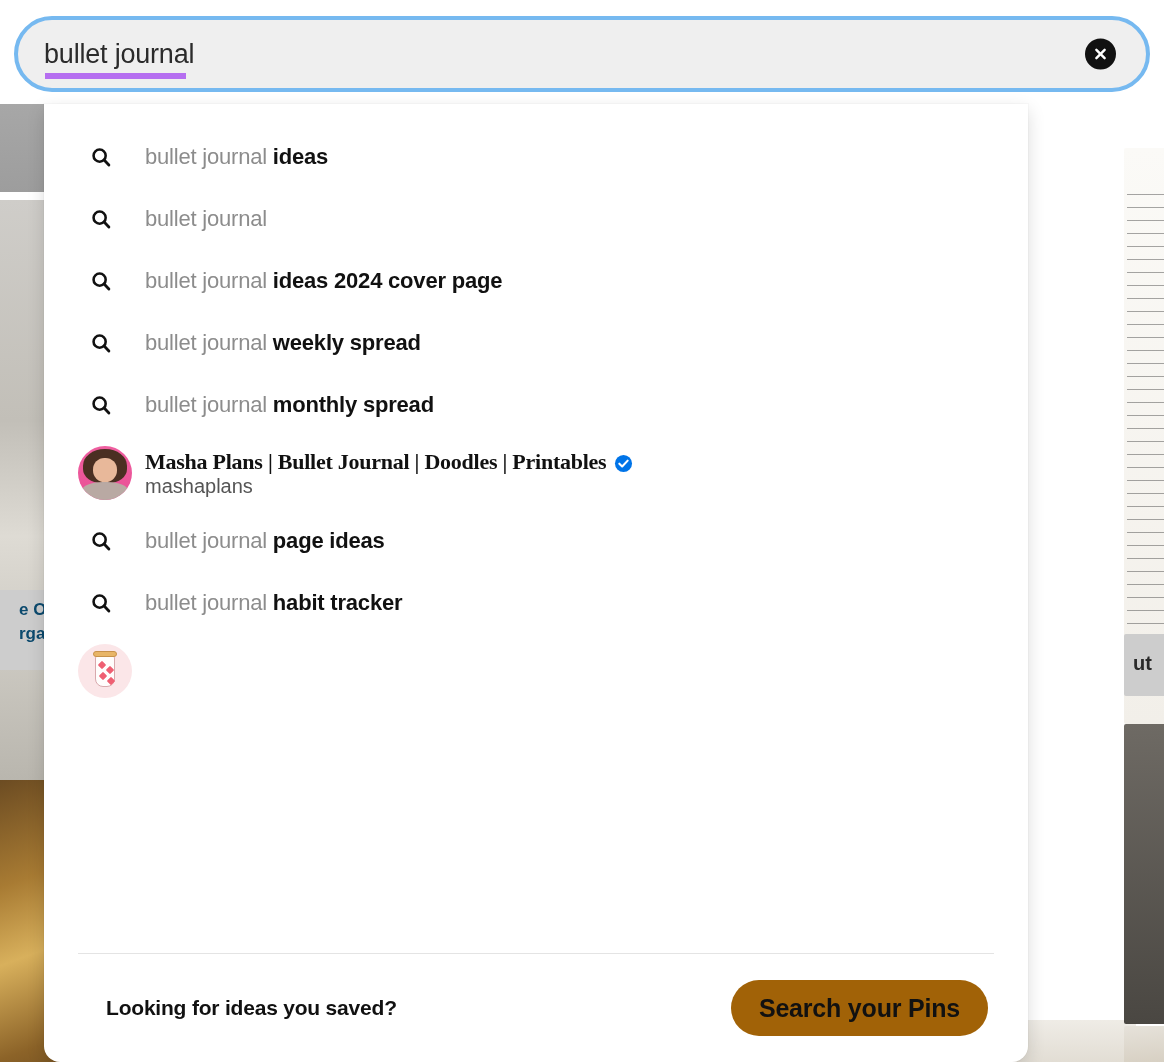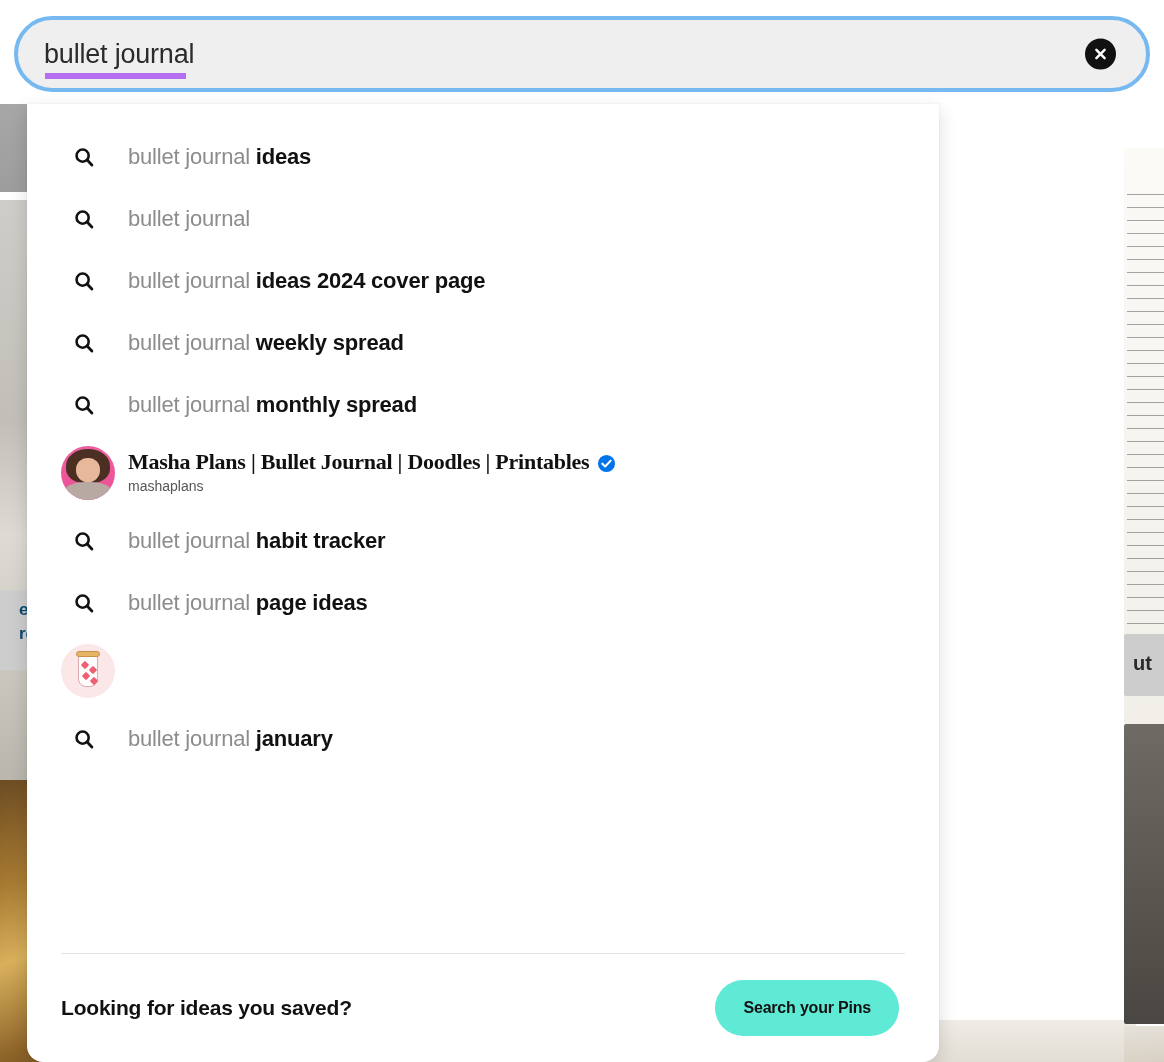--- a/index.html
+++ b/index.html
@@ -90,22 +90,22 @@
     border-radius: 50%;
     background: #111111;
     display: flex; align-items: center; justify-content: center;
     cursor: pointer;
     border: none;
   }
 
   
   .dropdown {
     position: absolute;
-    left: 27px; top: 104px;
-    width: 912px;
+    left: 44px; top: 104px;
+    width: 984px;
     height: 958px;
     background: #ffffff;
     border-bottom-left-radius: 16px;
     border-bottom-right-radius: 16px;
     box-shadow: 0 6px 18px rgba(0,0,0,0.14), 0 0 0 1px rgba(0,0,0,0.02);
     overflow: hidden;
   }
   .suggestions {
     position: absolute;
     left: 0; top: 0; right: 0;
@@ -152,21 +152,21 @@
     font-weight: 700;
     color: #111111;
     line-height: 26px;
     letter-spacing: -0.25px;
     white-space: nowrap;
     display: flex;
     align-items: center;
     font-family: Liberation Serif, serif;
   }
   .profile-handle {
-    font-size: 14px;
+    font-size: 20px;
     color: #555555;
     line-height: 22px;
     margin-top: 0;
   }
   .badge {
     display: inline-block;
     width: 19px; height: 19px;
     margin-left: 8px;
     flex: 0 0 19px;
   }
@@ -217,29 +217,30 @@
     display: flex;
     align-items: center;
     justify-content: space-between;
     padding: 0 40px 0 34px;
   }
   .footer-text {
     font-size: 21px;
     font-weight: 700;
     color: #111111;
     letter-spacing: -0.2px;
+    margin-left: 28px;
   }
   .pins-btn {
-    background: #5eead4;
+    background: #a16207;
     border: none;
     border-radius: 28px;
     padding: 0 28px;
     height: 56px;
     font-family: "Liberation Sans", sans-serif;
-    font-size: 16px;
+    font-size: 25px;
     font-weight: 700;
     color: #111111;
     letter-spacing: -0.2px;
     cursor: pointer;
   }
 </style>
 </head>
 <body>
 
 <div id="app">
@@ -357,54 +358,45 @@
         </span>
       </div>
 
       <div class="row">
         <span class="q-icon">
           <svg width="22" height="22" viewBox="0 0 24 24">
               <circle cx="10.5" cy="10.5" r="6.6" fill="none" stroke="#111" stroke-width="2.8"></circle>
               <line x1="15.4" y1="15.4" x2="20.6" y2="20.6" stroke="#111" stroke-width="3.1" stroke-linecap="round"></line>
             </svg>
         </span>
+        <span class="row-label"><span class="pre">bullet journal</span><span class="suf"> page ideas</span></span>
+      </div>
+
+      <div class="row">
+        <span class="q-icon">
+          <svg width="22" height="22" viewBox="0 0 24 24">
+              <circle cx="10.5" cy="10.5" r="6.6" fill="none" stroke="#111" stroke-width="2.8"></circle>
+              <line x1="15.4" y1="15.4" x2="20.6" y2="20.6" stroke="#111" stroke-width="3.1" stroke-linecap="round"></line>
+            </svg>
+        </span>
         <span class="row-label"><span class="pre">bullet journal</span><span class="suf"> habit tracker</span></span>
-      </div>
-
-      <div class="row">
-        <span class="q-icon">
-          <svg width="22" height="22" viewBox="0 0 24 24">
-              <circle cx="10.5" cy="10.5" r="6.6" fill="none" stroke="#111" stroke-width="2.8"></circle>
-              <line x1="15.4" y1="15.4" x2="20.6" y2="20.6" stroke="#111" stroke-width="3.1" stroke-linecap="round"></line>
-            </svg>
-        </span>
-        <span class="row-label"><span class="pre">bullet journal</span><span class="suf"> page ideas</span></span>
       </div>
 
 
       <div class="row profile">
         <span class="avatar av-jar">
           <i class="jar"></i>
             <i class="lid"></i>
             <i class="h1"></i>
             <i class="h2"></i>
             <i class="h3"></i>
             <i class="h4"></i>
         </span>
       </div>
 
-      <div class="row">
-        <span class="q-icon">
-          <svg width="22" height="22" viewBox="0 0 24 24">
-              <circle cx="10.5" cy="10.5" r="6.6" fill="none" stroke="#111" stroke-width="2.8"></circle>
-              <line x1="15.4" y1="15.4" x2="20.6" y2="20.6" stroke="#111" stroke-width="3.1" stroke-linecap="round"></line>
-            </svg>
-        </span>
-        <span class="row-label"><span class="pre">bullet journal</span><span class="suf"> january</span></span>
-      </div>
 
     </div>
 
     <div class="divider"></div>
 
     <div class="footer">
       <span class="footer-text">Looking for ideas you saved?</span>
       <button class="pins-btn">Search your Pins</button>
     </div>
 

